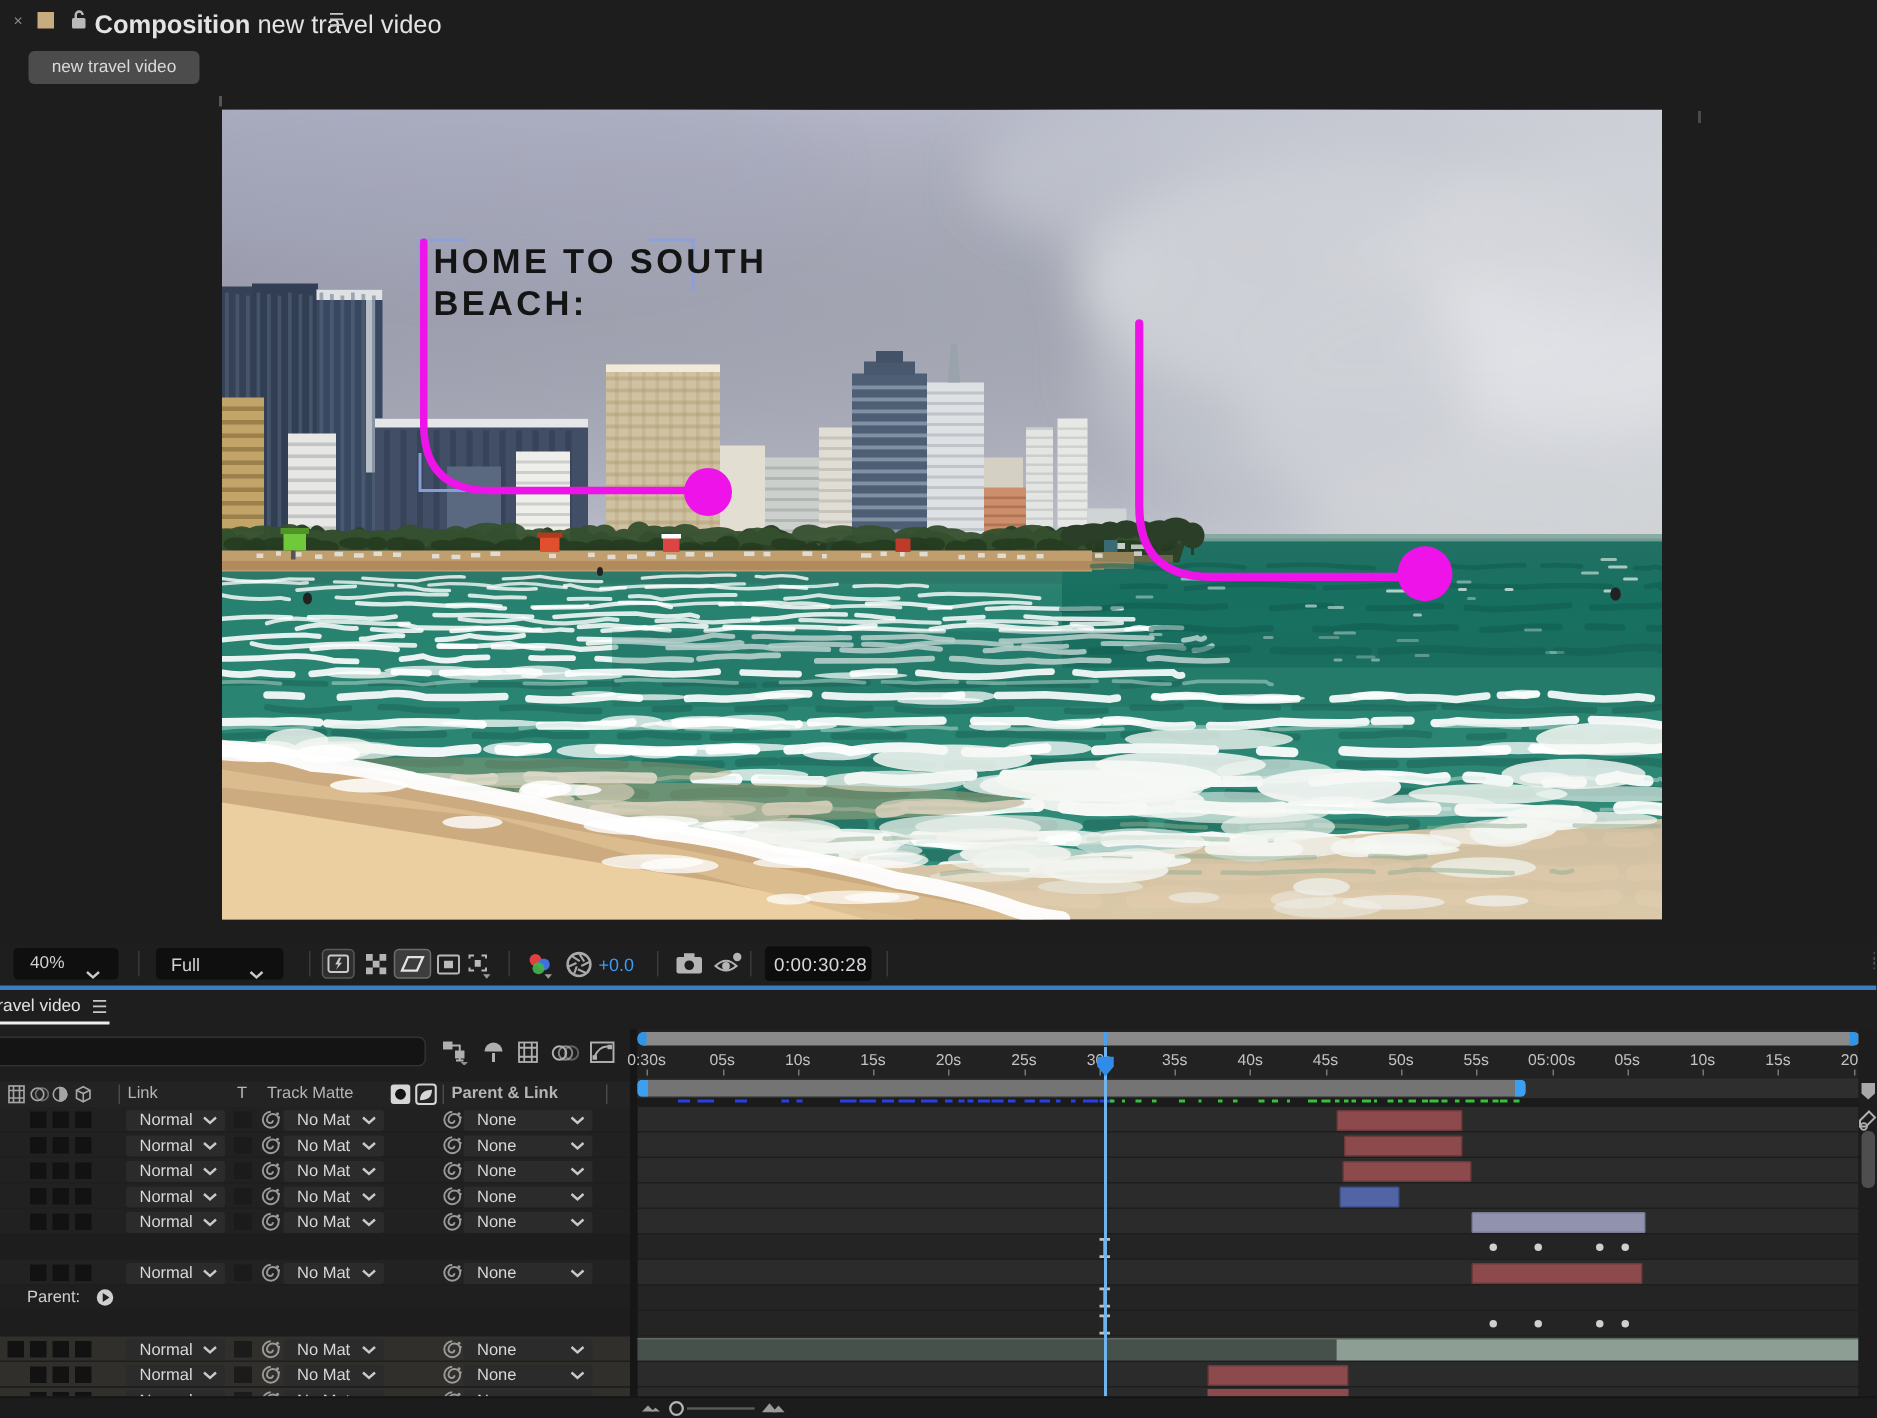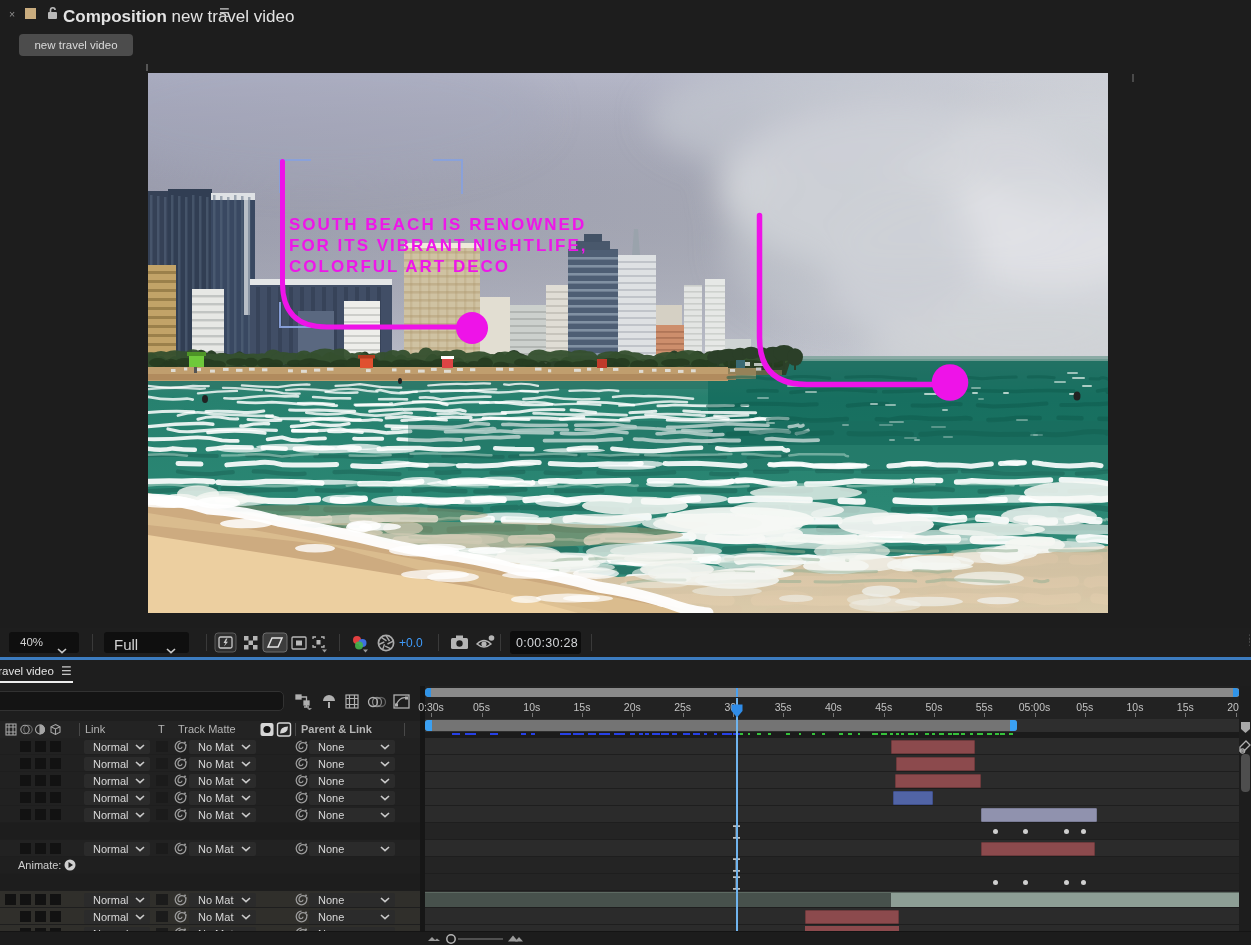--- a/index.html
+++ b/index.html
@@ -721,31 +721,31 @@
         <path d="M132,229 L132,254 L163,254"></path>
         <path d="M263,253 L294,253"></path>
       </g>
       <g stroke="#ee13e8" fill="none" stroke-linecap="round">
         <path d="M134.5,88.5 L134.5,210 Q134.5,254 178.5,254 L308,254" stroke-width="5"></path>
         <path d="M611.5,142.5 L611.5,264.5 Q611.5,311.5 658.5,311.5 L786,311.5" stroke-width="5.5"></path>
       </g>
       <circle cx="324" cy="255" r="16" fill="#ee13e8"></circle>
       <circle cx="802" cy="309.5" r="18.3" fill="#ee13e8"></circle>
     </svg>
-<div class="a" style="left:141px;top:142px;font-weight:bold;font-size:17px;line-height:20.8px;letter-spacing:2px;color:#ee16e9">SOUTH BEACH IS RENOWNED<br>FOR ITS VIBRANT NIGHTLIFE,<br>COLORFUL ART DECO</div>
+<div class="a" style="left:141px;top:88px;font-weight:bold;font-size:23px;line-height:27.5px;letter-spacing:2.2px;color:#141414">HOME TO SOUTH<br>BEACH:</div>
 </div>
 <div class="a" style="left:0;top:628px;width:1251px;height:29px;background:#1e1e1e"></div>
 <div class="a" style="left:9px;top:632px;width:70px;height:21px;background:#0f0f0f;border-radius:3px"></div>
 <div class="a" style="left:20px;top:636px;font-size:11.5px;color:#d2d2d2">40%</div>
 <div class="a" style="left:57px;top:640px"><svg width="10" height="6" viewBox="0 0 10 6">
       <polyline points="1,1 5,4.6 9,1" fill="none" stroke="#c9c9c9" stroke-width="1.6"></polyline>
     </svg></div>
 <div class="sep" style="left:92px;top:634px;height:17px"></div>
 <div class="a" style="left:104px;top:632px;width:85px;height:21px;background:#0f0f0f;border-radius:3px"></div>
-<div class="a" style="left:114px;top:636px;font-size:15px;color:#d2d2d2">Full</div>
+<div class="a" style="left:114px;top:636px;font-size:12px;color:#d2d2d2">Full</div>
 <div class="a" style="left:166px;top:640px"><svg width="10" height="6" viewBox="0 0 10 6">
       <polyline points="1,1 5,4.6 9,1" fill="none" stroke="#c9c9c9" stroke-width="1.6"></polyline>
     </svg></div>
 <div class="sep" style="left:206px;top:634px;height:17px"></div>
 <svg class="a" style="left:214px;top:632px" width="120" height="22" viewBox="0 0 120 22">
 <rect x="1" y="1" width="21" height="19" rx="3" fill="#2e2e2e" stroke="#5a5a5a"></rect>
 <rect x="5" y="5" width="13" height="11" rx="1.5" fill="none" stroke="#c9c9c9" stroke-width="1.3"></rect>
 <path d="M12,6.5 9.5,11 11.5,11 10,14.5 14,9.8 12,9.8 13.5,6.5 Z" fill="#c9c9c9"></path>
 <g fill="#b5b5b5">
       <rect x="30" y="4" width="4.5" height="4.5"></rect>
@@ -1009,21 +1009,21 @@
     </svg></div>
 <svg class="a" style="left:295px;top:842px" width="13" height="13" viewBox="0 0 13 13">
     <path d="M6.5,1.2 A5.3,5.3 0 1 0 11.8,6.5 A3.8,3.8 0 0 0 4,6.5 A2,2 0 0 0 8,6.8" fill="none" stroke="#9a9a9a" stroke-width="1.3"></path>
     <circle cx="11" cy="2.5" r="1" fill="#9a9a9a"></circle>
     <circle cx="12" cy="5" r="0.8" fill="#9a9a9a"></circle>
   </svg>
 <div class="dd" style="left:309px;top:841.5px;width:86px"><span>None</span><svg width="10" height="6" viewBox="0 0 10 6">
       <polyline points="1,1 5,4.6 9,1" fill="none" stroke="#c9c9c9" stroke-width="1.6"></polyline>
     </svg></div>
 <div class="a" style="left:0;top:857px;width:424px;height:16px;background:#1f1f1f"></div>
-<div class="a" style="left:18px;top:859px;font-size:11px;color:#cfcfcf">Animate:</div>
+<div class="a" style="left:18px;top:859px;font-size:11px;color:#cfcfcf">Parent:</div>
 <svg class="a" style="left:64px;top:859px" width="12" height="12" viewBox="0 0 12 12">
 <circle cx="6" cy="6" r="5.5" fill="#cfcfcf"></circle>
     <polygon points="4.5,3 9,6 4.5,9" fill="#1f1f1f"></polygon>
   </svg>
 <div class="a" style="left:0;top:874px;width:424px;height:16px;background:#1d1d1d"></div>
 <div class="a" style="left:0;top:891px;width:424px;height:16px;background:#302f2b"></div>
 <div class="sq" style="left:5px;top:893.5px"></div>
 <div class="sq" style="left:20px;top:893.5px"></div>
 <div class="sq" style="left:35px;top:893.5px"></div>
 <div class="sq" style="left:50px;top:893.5px"></div>

